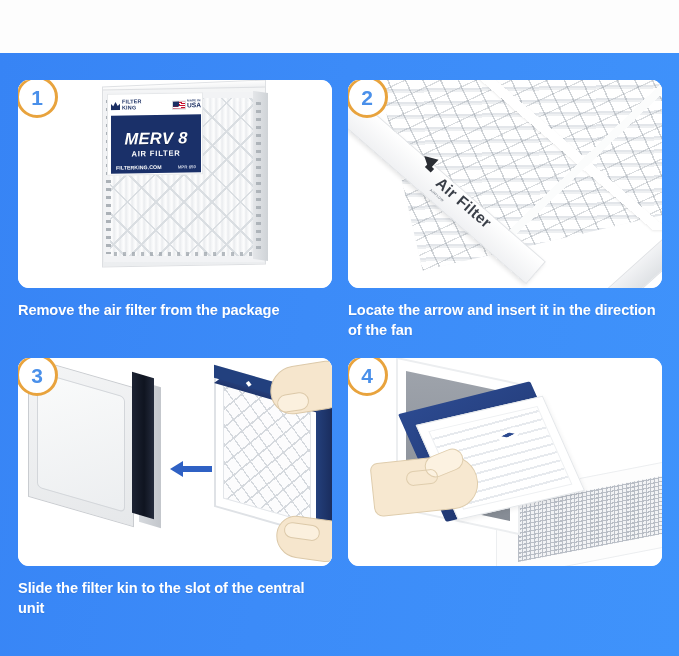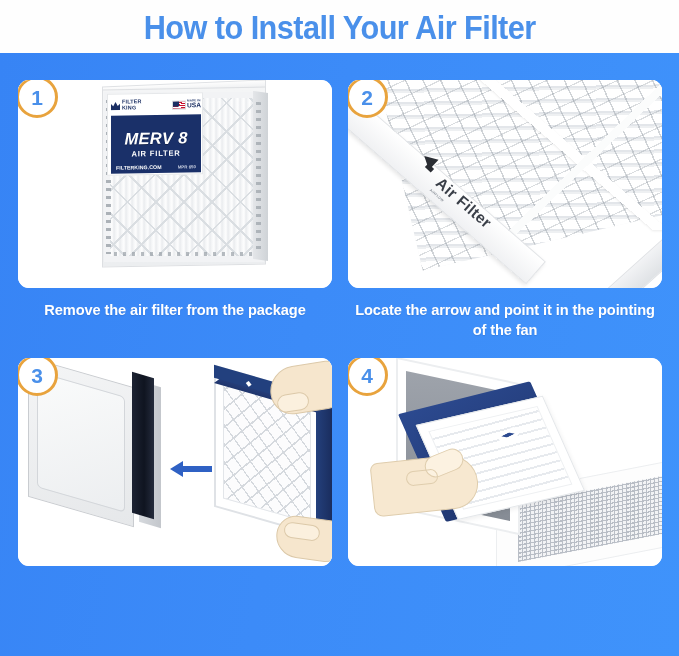--- a/index.html
+++ b/index.html
@@ -61,21 +61,20 @@
     color:#4a90ea;font-weight:bold;font-size:21px;
     z-index:6;
     line-height:1;
   }
   .caption{
     margin-top:13px;
     color:#ffffff;
     font-weight:bold;
     font-size:14.6px;
     line-height:1.34;
-    text-align:center;
     letter-spacing:-0.1px;
     text-shadow:0 1px 1px rgba(20,60,130,.18);
   }
 
   
   .photo1{position:absolute;left:0;top:0;width:314px;height:208px;background:#fff;}
   .filter-body{
     position:absolute;left:84px;top:8px;width:164px;height:178px;
     background:linear-gradient(180deg,#f4f5f6 0%,#eceef0 100%);
     border:1px solid #dddfe2;
@@ -422,23 +421,20 @@
     position:absolute;left:58px;top:112px;width:30px;height:13px;
     border:1.3px solid #dfcdad;border-radius:9px;background:transparent;
     transform:rotate(-6deg);z-index:9;
   }
 </style>
 </head>
 <body>
 
 <div class="page">
 
-  <div class="header">
-    <div class="title">How to Install Your Air Filter</div>
-  </div>
 
   <div class="body-bg"></div>
 
   <div class="grid">
 
     <div class="step step1">
       <div class="card">
         <div class="photo1">
           <div class="filter-top"></div>
           <div class="filter-body"></div>
@@ -493,21 +489,21 @@
           <div class="p2-frame2"></div>
           <div class="p2-arrowstem"></div>
           <div class="p2-arrow"></div>
           <div class="p2-airfilter">
             <span>Air Filter</span>
             <small>AIRFLOW</small>
           </div>
         </div>
         <div class="badge">2</div>
       </div>
-      <div class="caption">Locate the arrow and point it in the pointing of the fan</div>
+      <div class="caption">Locate the arrow and insert it in the direction of the fan</div>
     </div>
 
     <div class="step step3">
       <div class="card">
         <div class="ill3">
           <div class="unit-top"></div>
           <div class="unit-face"></div>
           <div class="unit-inner"></div>
           <div class="unit-edge"></div>
           <div class="unit-slot"></div>
@@ -522,20 +518,21 @@
             <div class="filt3-mesh"></div>
           </div>
           <div class="filt3-side"></div>
           <div class="filt3-band"></div>
           <div class="filt3-logo">◆</div>
           <div class="hand-top"></div>
           <div class="hand-bot"></div>
         </div>
         <div class="badge">3</div>
       </div>
+      <div class="caption">Slide the filter kin to the slot of the central unit</div>
     </div>
 
     <div class="step step4">
       <div class="card">
         <div class="ill4">
           <div class="g4-bgvent"></div>
           <div class="g4-bgvent-in"></div>
           <div class="g4-wall"></div>
           <div class="g4-hole"></div>
           <div class="g4-navy"></div>

